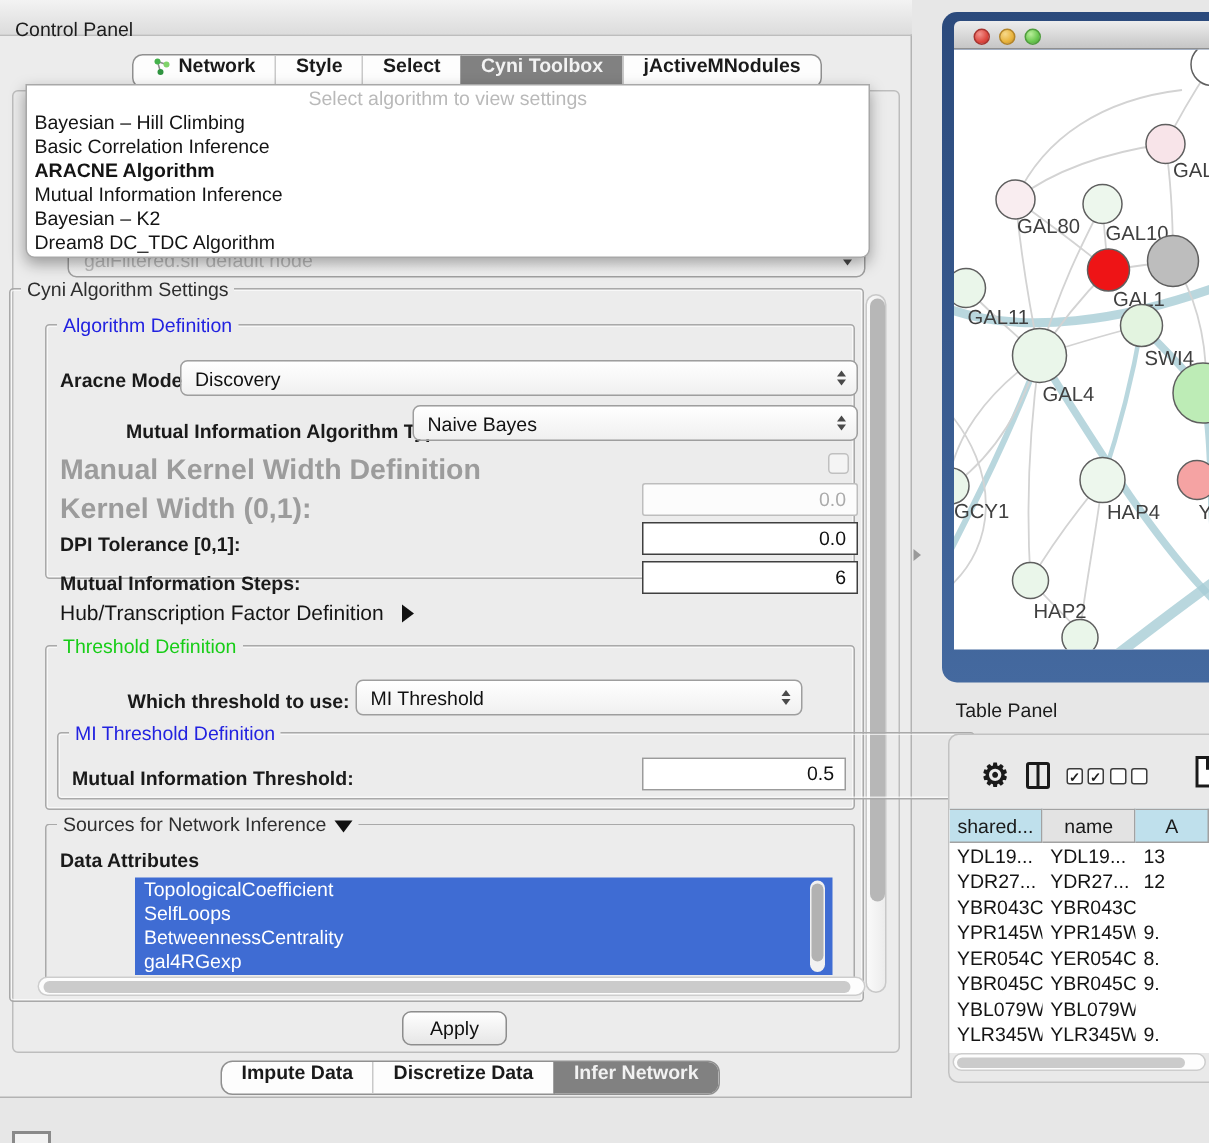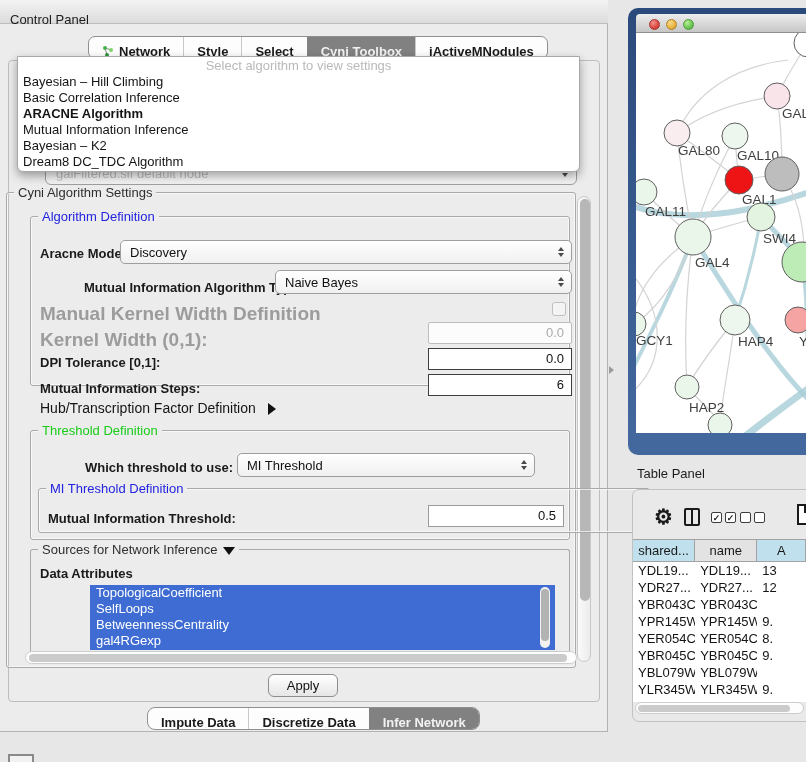--- a/index.html
+++ b/index.html
@@ -10,21 +10,21 @@
   
   .cp-window { left:0; top:8; width:608px; height:732px; background:#ececec; border:1px solid #b3b3b3; border-left:none; }
   .cp-titlebar { left:0; top:8; width:608px; height:24px; background:linear-gradient(#f3f3f3,#dcdcdc); border-bottom:1px solid #bdbdbd; }
   .cp-title { left:10px; top:12px; font-size:13px; color:#1c1c1c; }
   .float-box { left:756px; top:13px; width:11px; height:11px; border:2px solid #2b2b2b; background:transparent; }
   .close-x { left:773px; top:9px; font-size:14px; font-weight:bold; color:#1b1b1b; }
 
   
   .tabbar { display:flex; height:23px; border:1px solid #909090; border-radius:7px; overflow:hidden; background:#fdfdfd; font-size:13px; font-weight:bold; align-items:stretch; }
   .tabbar-top { left:88px; top:36px; }
-  .tab { display:flex; align-items:center; justify-content:center; padding:14px 13px; border-left:1px solid #c9c9c9; color:#1a1a1a; white-space:nowrap; }
+  .tab { display:flex; align-items:flex-end; justify-content:center; padding:14px 13px; border-left:1px solid #c9c9c9; color:#1a1a1a; white-space:nowrap; }
   .tab:first-child { border-left:none; }
   .tab.selected { background:#818181; color:#f2f2f2; border-left-color:#818181; }
   .tab .ticon { margin-right:5px; display:inline-flex; }
 
   
   .inner-panel { left:8px; top:60px; width:592px; height:642px; background:#ececec; border:1px solid #bdbdbd; border-radius:4px; }
 
   
   .bg-combo { left:45px; top:161px; width:532px; height:24px; background:linear-gradient(#ffffff,#f1f1f1); border:1px solid #9f9f9f; border-radius:6px; z-index:5; font-size:13px; color:#bdbdbd; display:flex; align-items:center; padding-left:10px; }
 

